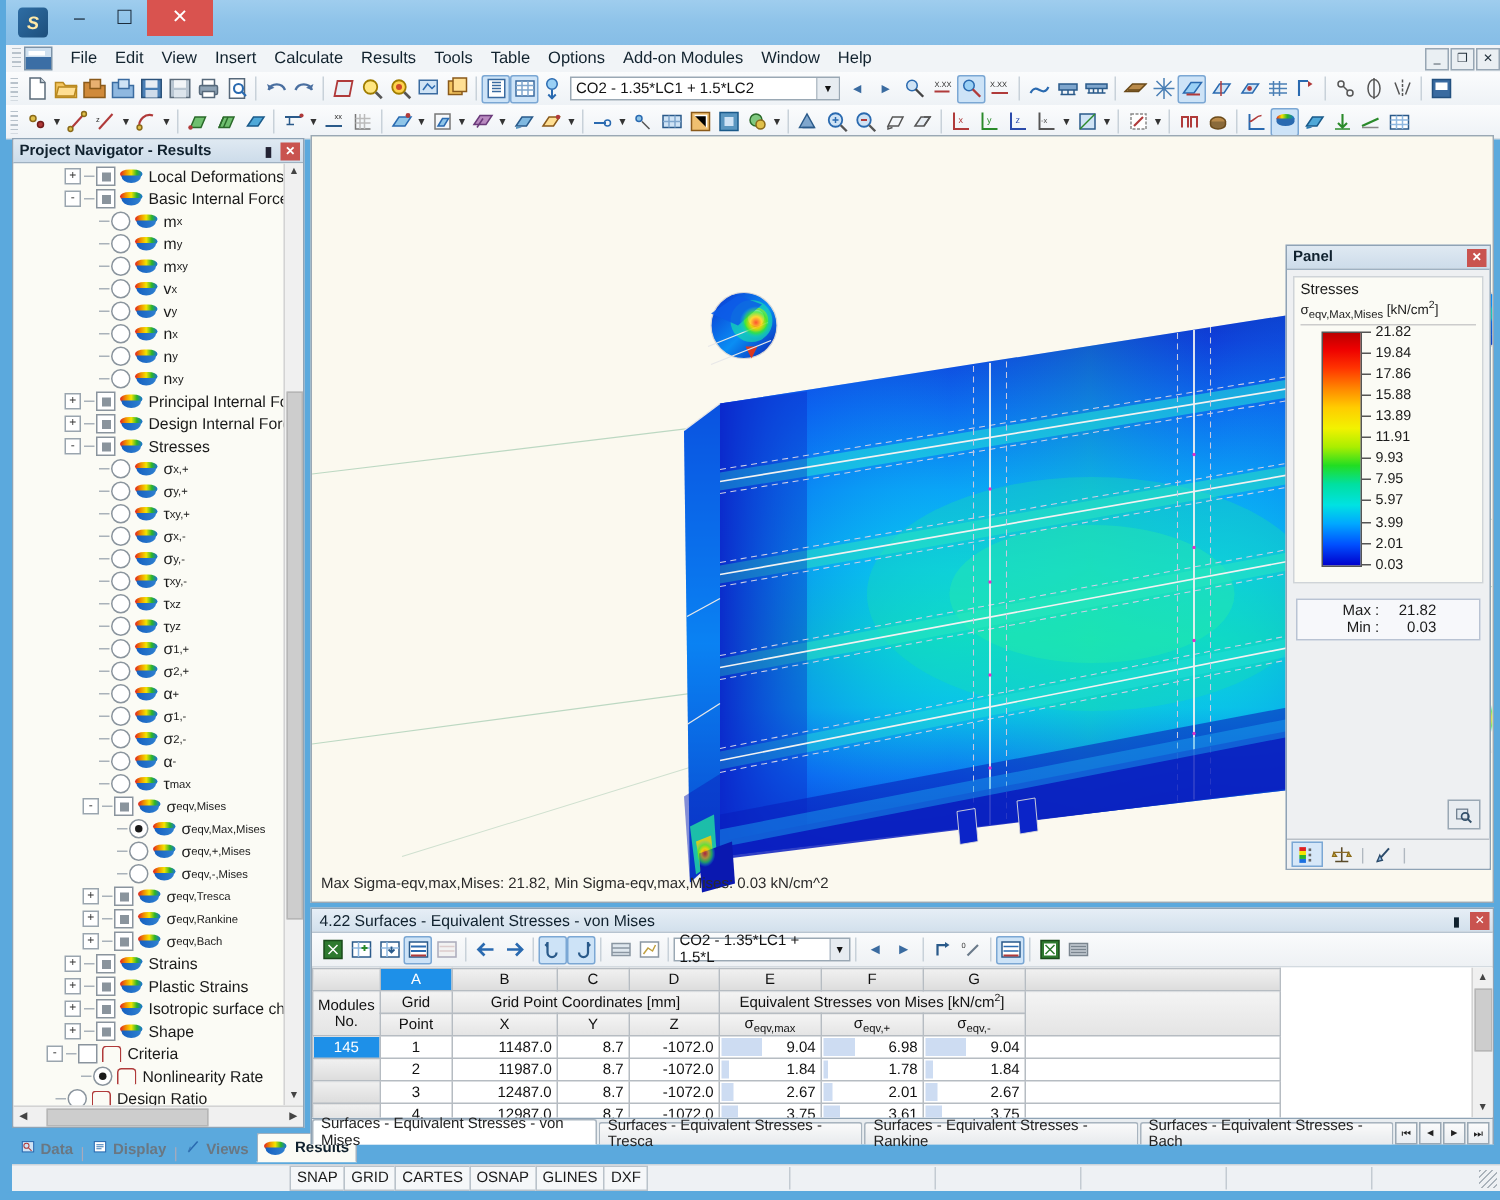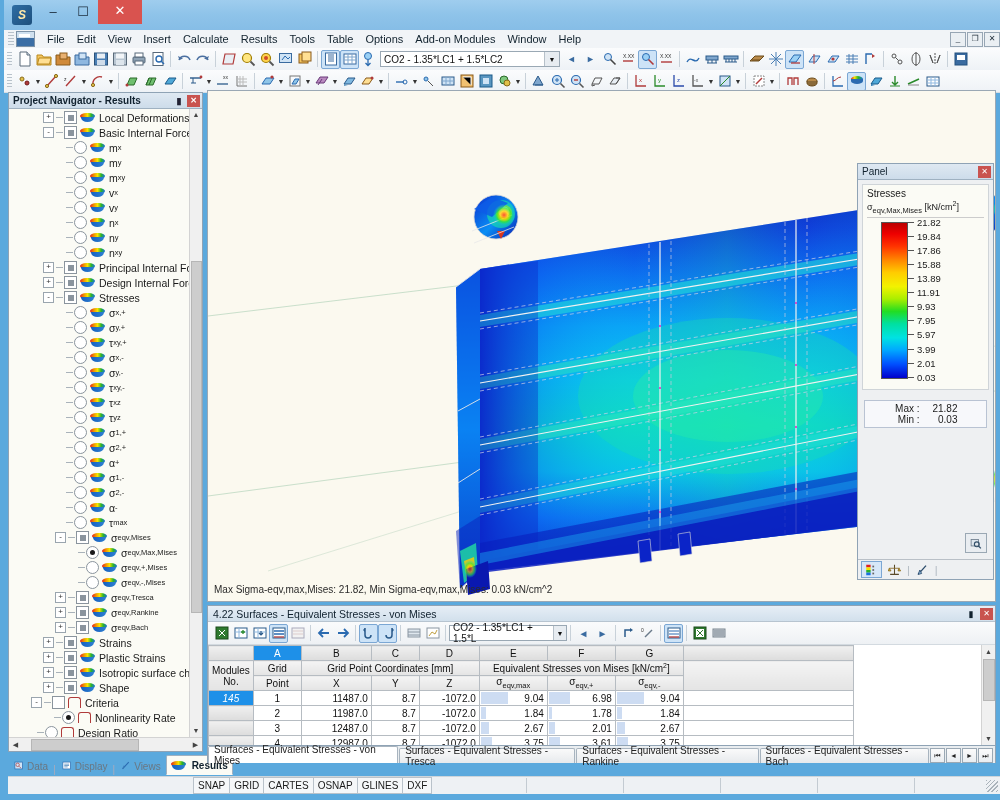--- a/index.html
+++ b/index.html
@@ -125,38 +125,38 @@
   .nav-scroll-v .ar{position:absolute;left:0;width:12px;height:12px;text-align:center;font-size:7px;line-height:12px;color:#444;background:#f0f0f0;}
   .nav-scroll-h{height:13px;background:#f0f0f0;border-top:1px solid #d3d3d3;position:relative;}
   .nav-scroll-h .thumb{position:absolute;left:22px;top:1px;width:106px;height:10px;background:#cdcdcd;border:1px solid #b6b6b6;}
   .nav-scroll-h .ar{position:absolute;top:0;width:13px;height:13px;text-align:center;font-size:7px;line-height:13px;color:#444;}
   
   .nav-tabs{
     position:absolute;left:4px;top:755px;width:195px;height:20px;display:flex;align-items:flex-end;
     font-size:10px;
   }
   .ntab{height:16px;display:flex;align-items:center;gap:2px;padding:0 4px;color:#6a7782;
-    border:1px solid transparent;}
+    border:1px solid transparent;font-weight:bold;}
   .ntab.active{background:#fbfbf5;border:1px solid #9fb1c1;border-bottom-color:#fbfbf5;
     color:#10212e;font-weight:bold;height:18px;border-radius:2px 2px 0 0;}
   
   .viewport{
     position:absolute;left:203px;top:90px;width:789px;height:512px;
     background:#fbf9ef;border:1px solid #9aa8b4;box-sizing:border-box;overflow:hidden;
   }
   .vp-label{position:absolute;left:6px;top:4px;font-size:10px;color:#2b2b2b;line-height:12px;white-space:nowrap;}
   .vp-foot{position:absolute;left:6px;bottom:6px;font-size:10px;color:#2b2b2b;white-space:nowrap;}
   
   .panel{
     position:absolute;left:853px;top:163px;width:137px;height:417px;
     background:#eef0f2;border:1px solid #8fa3b5;box-sizing:border-box;
     display:flex;flex-direction:column;
   }
   .panel-title{height:15px;background:linear-gradient(to bottom,#dfe9f2,#cddcea);
-    display:flex;align-items:center;padding:0 2px 0 4px;font-size:10px;font-weight:normal;color:#10212e;
+    display:flex;align-items:center;padding:0 2px 0 4px;font-size:10px;font-weight:bold;color:#10212e;
     border-bottom:1px solid #9fb1c1;}
   .panel-title .cls{margin-left:auto;width:13px;height:12px;background:#c9534f;color:#fff;font-size:8px;
      display:flex;align-items:center;justify-content:center;}
   .legend-box{margin:4px;background:#fbfbf5;border:1px solid #cfd4d8;padding:3px 4px 6px 4px;}
   .legend-h1{font-size:10px;color:#1a1a1a;}
   .legend-h2{font-size:9px;color:#1a1a1a;margin-top:1px;border-bottom:1px solid #ccc;padding-bottom:2px;}
   .legend-scale{display:flex;margin-top:4px;padding-left:14px;}
   .scale-bar{width:25px;height:155px;border:1px solid #555;
      background:linear-gradient(to bottom,
        #bb0000 0%, #ee0000 7%, #ff3300 15%, #ff8800 24%,
@@ -197,21 +197,21 @@
   .tw-combo .arrow{margin-left:auto;width:13px;height:14px;background:#e7ecf1;border-left:1px solid #b6c0c9;
     display:flex;align-items:center;justify-content:center;font-size:7px;}
   .grid{flex:1;background:#fff;overflow:hidden;position:relative;}
   table.g{border-collapse:collapse;font-size:10px;color:#111;table-layout:fixed;}
   table.g td,table.g th{border:1px solid #b6bcc2;padding:0 3px;height:15px;box-sizing:border-box;
     font-weight:normal;overflow:hidden;white-space:nowrap;}
   .colhdr{background:linear-gradient(to bottom,#f0f0f0,#dcdcdc);text-align:center;font-size:10px;height:13px;}
   .colhdr.sel{background:#1e90e8;color:#fff;}
   .hdr{background:linear-gradient(to bottom,#f4f4f4,#e4e4e4);text-align:center;}
   .rowhdr{background:linear-gradient(to bottom,#f0f0f0,#dcdcdc);text-align:center;}
-  .rowhdr.sel{background:#1e90e8;color:#fff;font-style:italic;}
+  .rowhdr.sel{background:#1e90e8;color:#fff;}
   td.num{text-align:right;}
   td.ctr{text-align:center;}
   .barcell{position:relative;text-align:right;}
   .barcell .bar{position:absolute;left:1px;top:1px;bottom:1px;background:#cddcf2;}
   .barcell .v{position:relative;}
   .grid-scroll{position:absolute;right:0;top:0;width:13px;bottom:0;background:#f0f0f0;border-left:1px solid #d3d3d3;}
   .grid-scroll .ar{position:absolute;left:0;width:13px;height:13px;text-align:center;font-size:7px;line-height:13px;color:#444;}
   .grid-scroll .thumb{position:absolute;left:1px;top:14px;width:10px;height:40px;background:#cdcdcd;border:1px solid #b6b6b6;}
   
   .tw-tabs{position:absolute;left:203px;top:746px;width:789px;height:17px;display:flex;align-items:flex-end;

